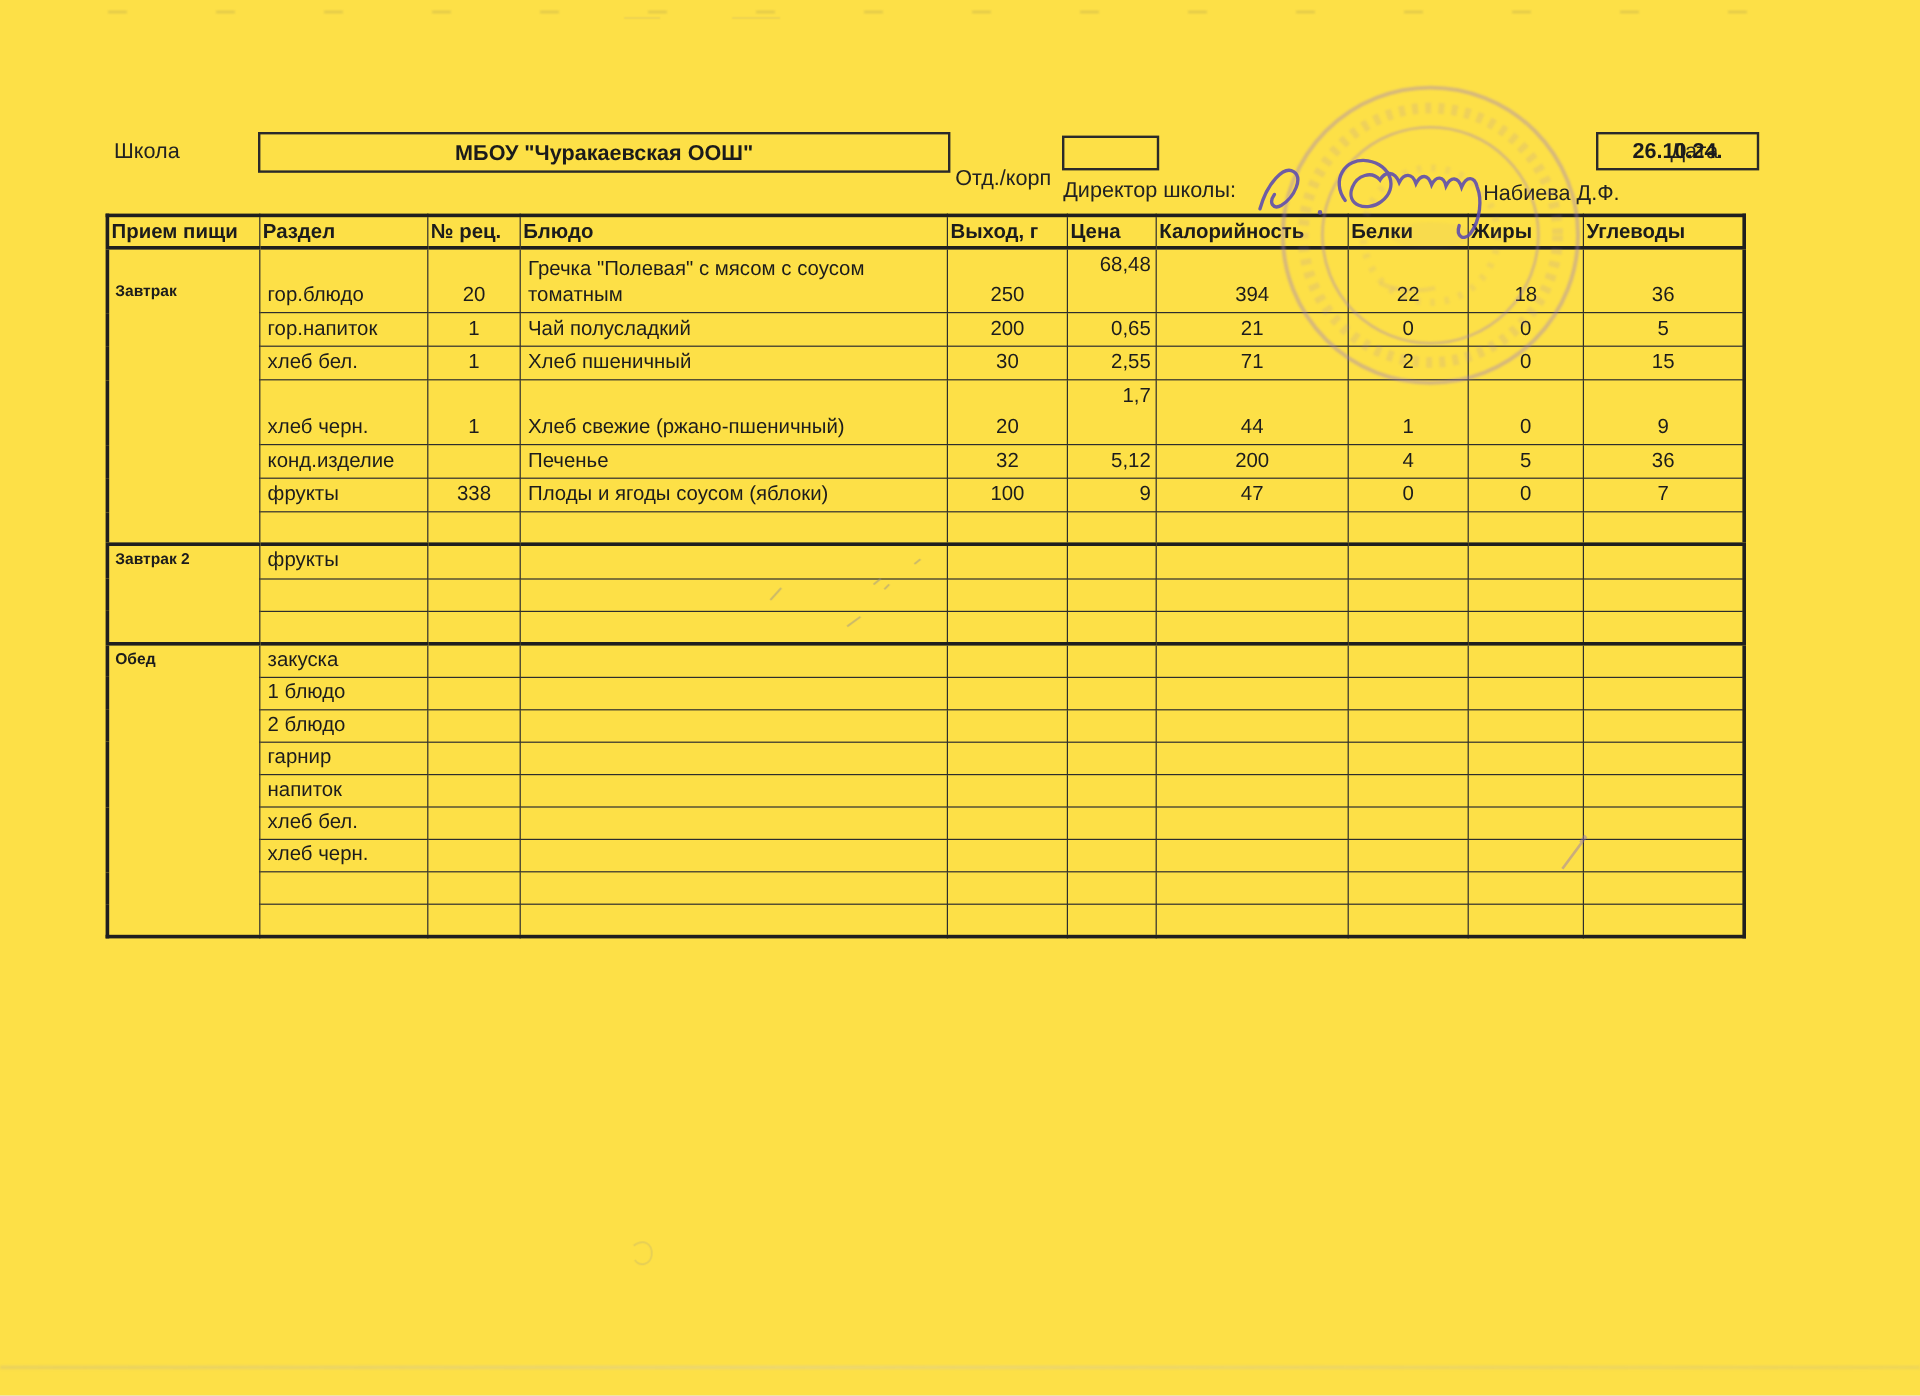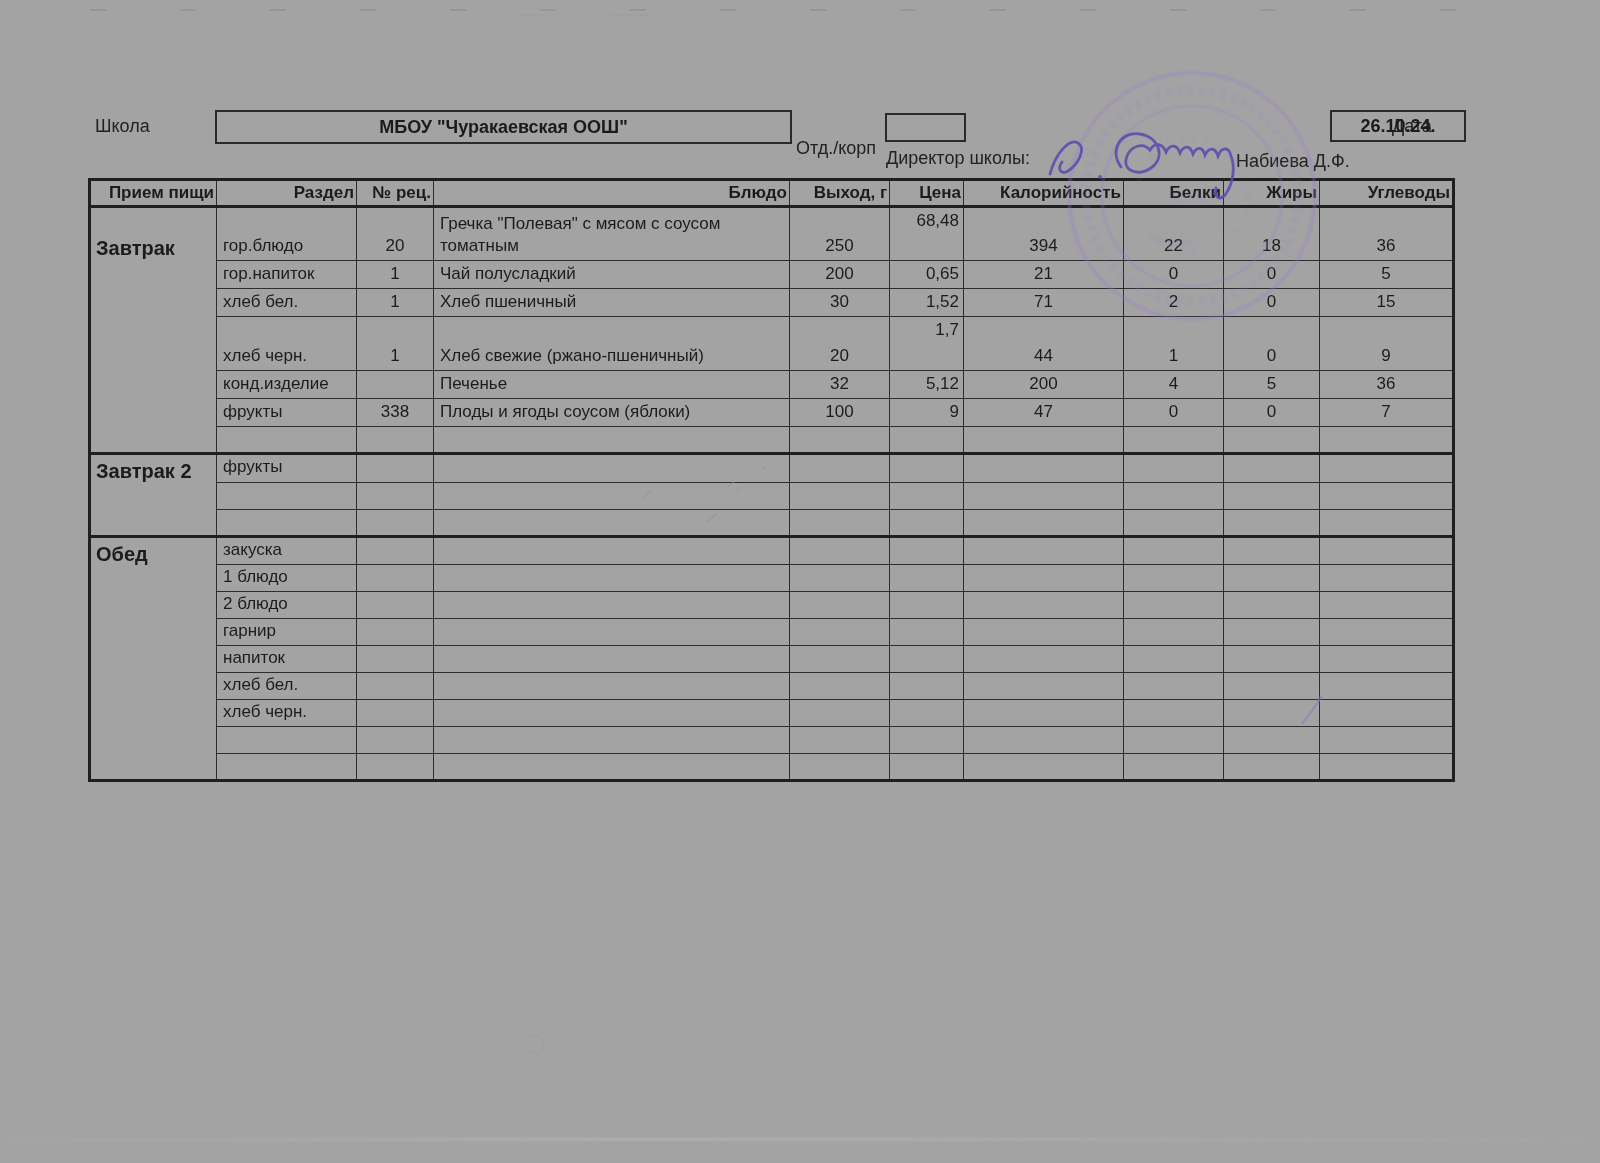--- a/index.html
+++ b/index.html
@@ -1,20 +1,20 @@
 <!DOCTYPE html>
 <html><head>
 <meta charset="utf-8">
 <style>
   * { margin:0; padding:0; box-sizing:border-box; }
   html,body { background:#e8e8e6; }
   body { font-family:"Liberation Sans", sans-serif; color:#1c1c1c; }
   .page {
     position:relative; width:1600px; height:1163px; margin:0 auto;
-    background:#a3a3a3; overflow:hidden;
+    background:#fde047; overflow:hidden;
   }
 
   
   .lbl { position:absolute; font-size:18px; color:#222; white-space:nowrap; }
   .box { position:absolute; border:2px solid #2a2a2a; background:transparent;
          display:flex; align-items:center; justify-content:center;
          font-size:18px; color:#1b1b1b; }
   #school-label  { left:95px;  top:116px; }
   #school-box    { left:215px; top:110px; width:577px; height:34px; font-weight:bold; }
   #dept-label    { left:796px; top:116px;margin-top:22px; }
@@ -31,31 +31,31 @@
     background:transparent;
     border:3px solid #1f1f1f;
   }
   .menu th, .menu td {
     border:1.5px solid #2d2d2d;
     font-size:17px; line-height:1.3;
     padding:1px 4px 3px 4px;
     overflow:hidden;
   }
   .menu thead th {
-    font-weight:bold; text-align:right; vertical-align:middle;
+    font-weight:bold; text-align:left; vertical-align:middle;
     height:27px; border-bottom:2px solid #222; padding:1px 2px;margin-top:20px;
   }
   .menu tbody tr { height:27px; }
   .menu tbody tr.tall { height:54px; }
   .menu tbody tr.sec-start td { border-top:3px solid #1f1f1f; }
   .menu td { text-align:center; vertical-align:bottom; }
   .menu td.c-razdel, .menu td.c-dish { text-align:left; padding-left:6px; }
   .menu td.c-price { vertical-align:top; padding-top:2px;text-align:right; }
   .menu td.meal {
-    font-weight:bold; font-size:20px; text-align:left; vertical-align:top;
+    font-weight:bold; font-size:13px; text-align:left; vertical-align:top;
     padding:3px 2px 0 5px;
   }
   .menu td.meal.deep { padding-top:27px; }
 
   
   .overlay { position:absolute; left:0; top:0; pointer-events:none; }
   .top-edge {
     position:absolute; left:90px; right:70px; top:9px; height:2px; opacity:.35;
     background:repeating-linear-gradient(90deg, rgba(90,90,90,.5) 0 16px, transparent 16px 90px);
     filter:blur(.7px);
@@ -140,21 +140,21 @@
           <td class="c-kcal">21</td>
           <td class="c-prot">0</td>
           <td class="c-fat">0</td>
           <td class="c-carb">5</td>
         </tr>
         <tr>
           <td class="c-razdel">хлеб бел.</td>
           <td class="c-num">1</td>
           <td class="c-dish">Хлеб пшеничный</td>
           <td class="c-out">30</td>
-          <td class="c-price">1,52</td>
+          <td class="c-price">2,55</td>
           <td class="c-kcal">71</td>
           <td class="c-prot">2</td>
           <td class="c-fat">0</td>
           <td class="c-carb">15</td>
         </tr>
         <tr class="tall">
           <td class="c-razdel">хлеб черн.</td>
           <td class="c-num">1</td>
           <td class="c-dish">Хлеб свежие (ржано-пшеничный)</td>
           <td class="c-out">20</td>

